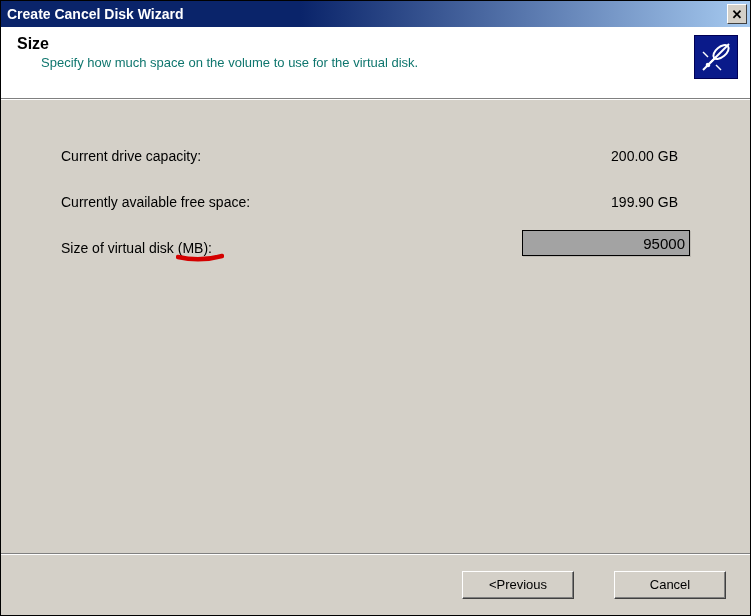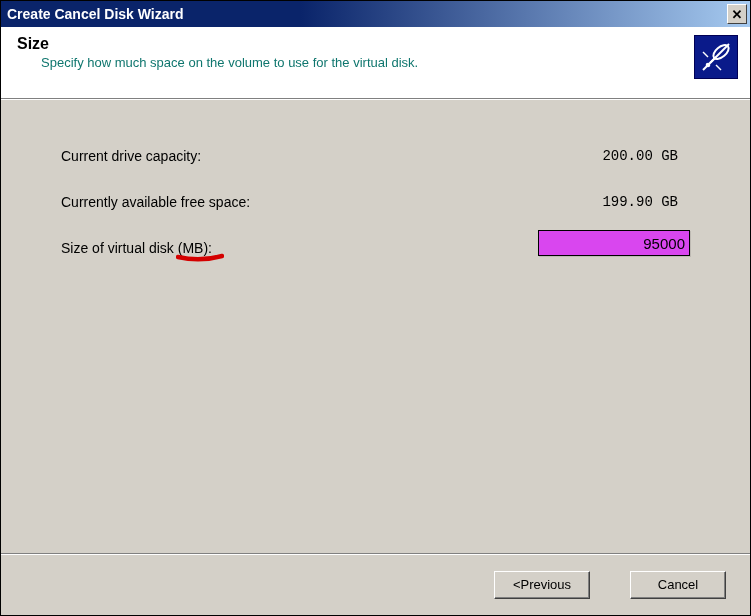--- a/index.html
+++ b/index.html
@@ -87,58 +87,57 @@
     height: 24px;
   }
   .row-label {
     flex: 0 0 330px;
   }
   .row-value {
     flex: 0 0 160px;
     text-align: right;
     padding-right: 12px;
     margin-left: auto;
-    font-family: Liberation Mono, monospace;
   }
   .mb-underline {
     position: relative;
     display: inline-block;
   }
   .red-mark {
     position: absolute;
     left: -2px;
     bottom: -7px;
     width: 48px;
     height: 10px;
   }
   .size-input {
-    width: 152px;
+    width: 168px;
     height: 26px;
     margin-left: auto;
-    background: #d946ef;
+    background: #a3a3a3;
     border: 1px solid #000;
     font-size: 15px;
     text-align: right;
     padding: 2px 4px;
     font-family: Tahoma, Arial, sans-serif;
     box-shadow: 1px 1px 0 rgba(0,0,0,0.1);
   }
   .footer {
     height: 62px;
     background: #d4d0c8;
     border-top: 1px solid #808080;
     box-shadow: inset 0 1px 0 #fff;
     display: flex;
     align-items: center;
     justify-content: flex-end;
     padding-right: 24px;
     gap: 8px;
   }
   .btn {
-    width: 96px;
+    width: 112px;
     height: 28px;
     background: #d4d0c8;
     border: 1px solid #404040;
     border-top-color: #fff;
     border-left-color: #fff;
     box-shadow: inset -1px -1px 0 #808080, inset 1px 1px 0 #d4d0c8;
     font-size: 13px;
     font-family: Tahoma, Arial, sans-serif;
     cursor: pointer;
     padding: 0;

